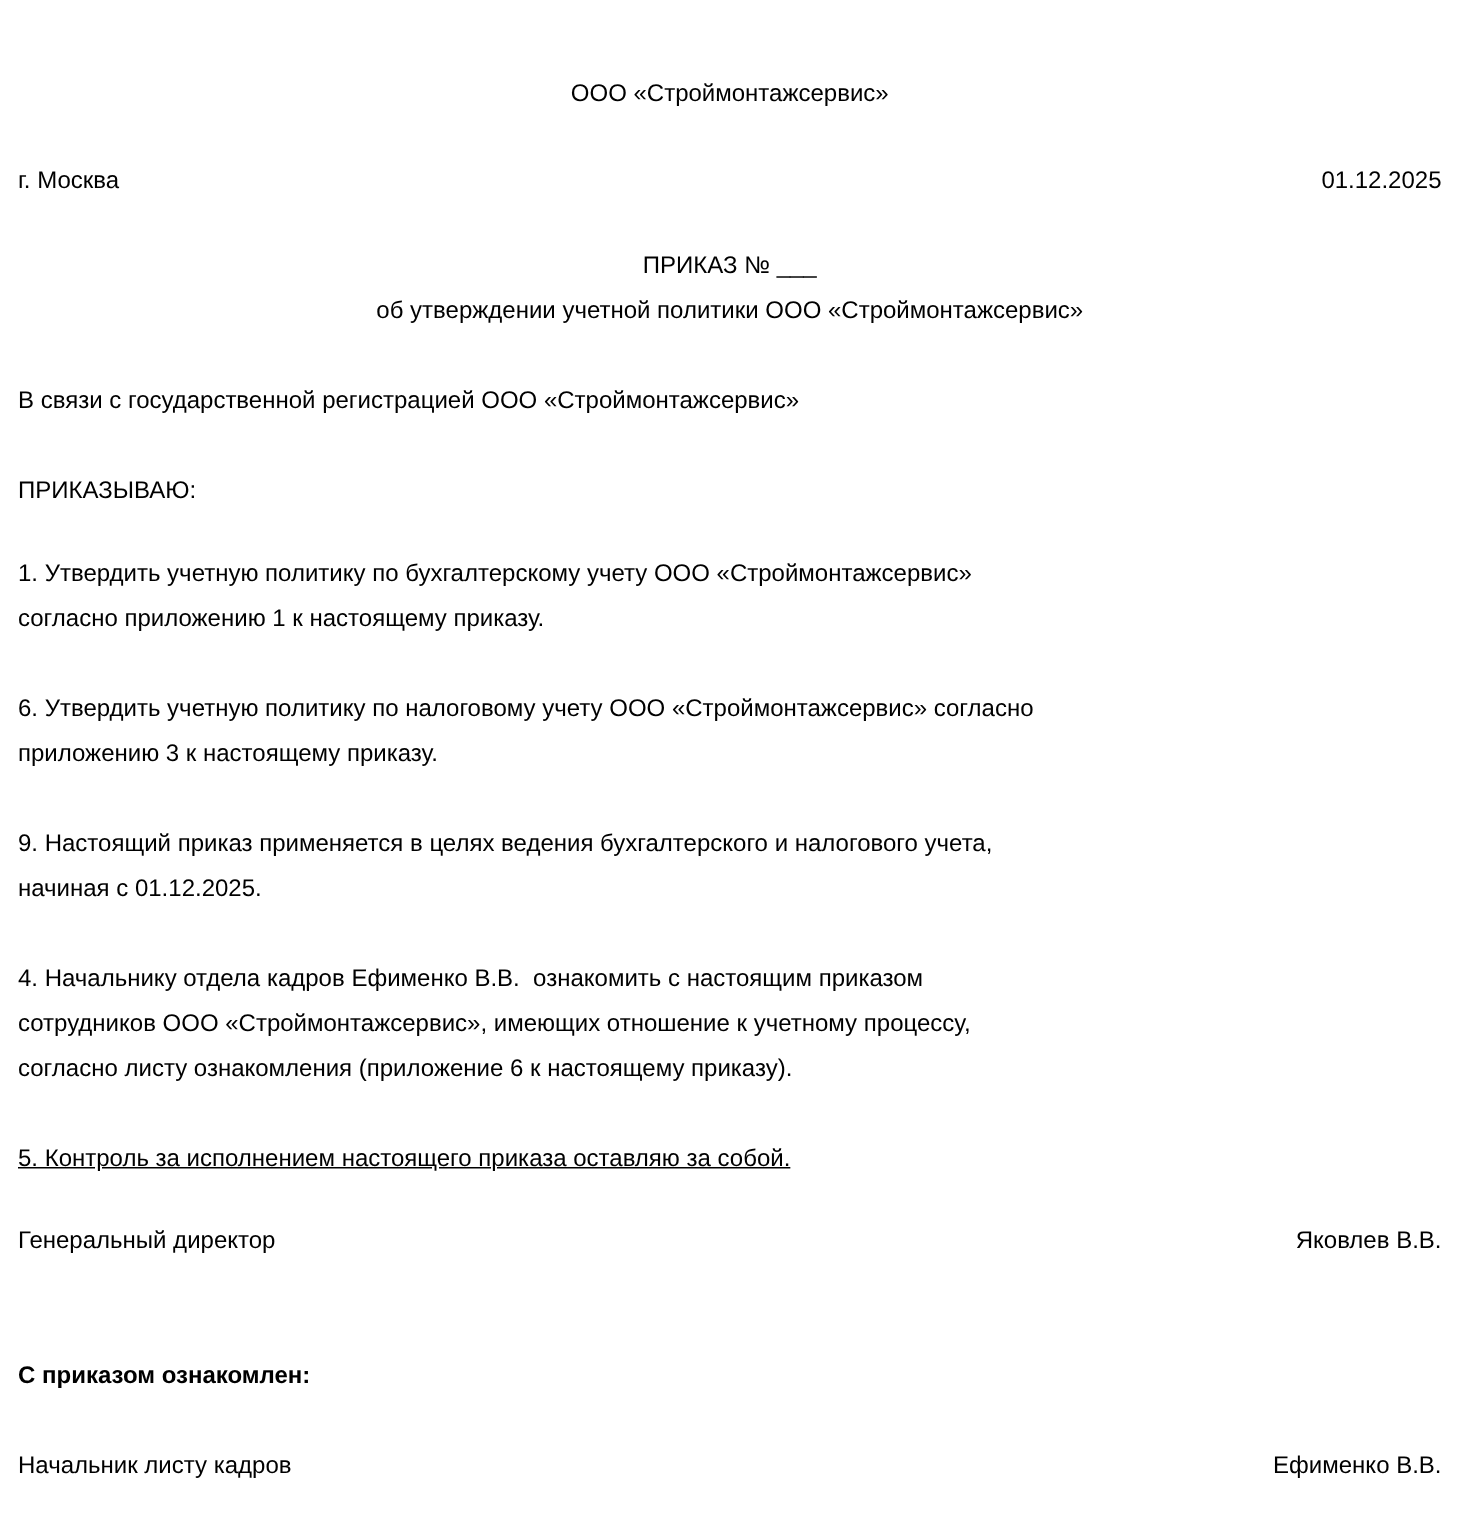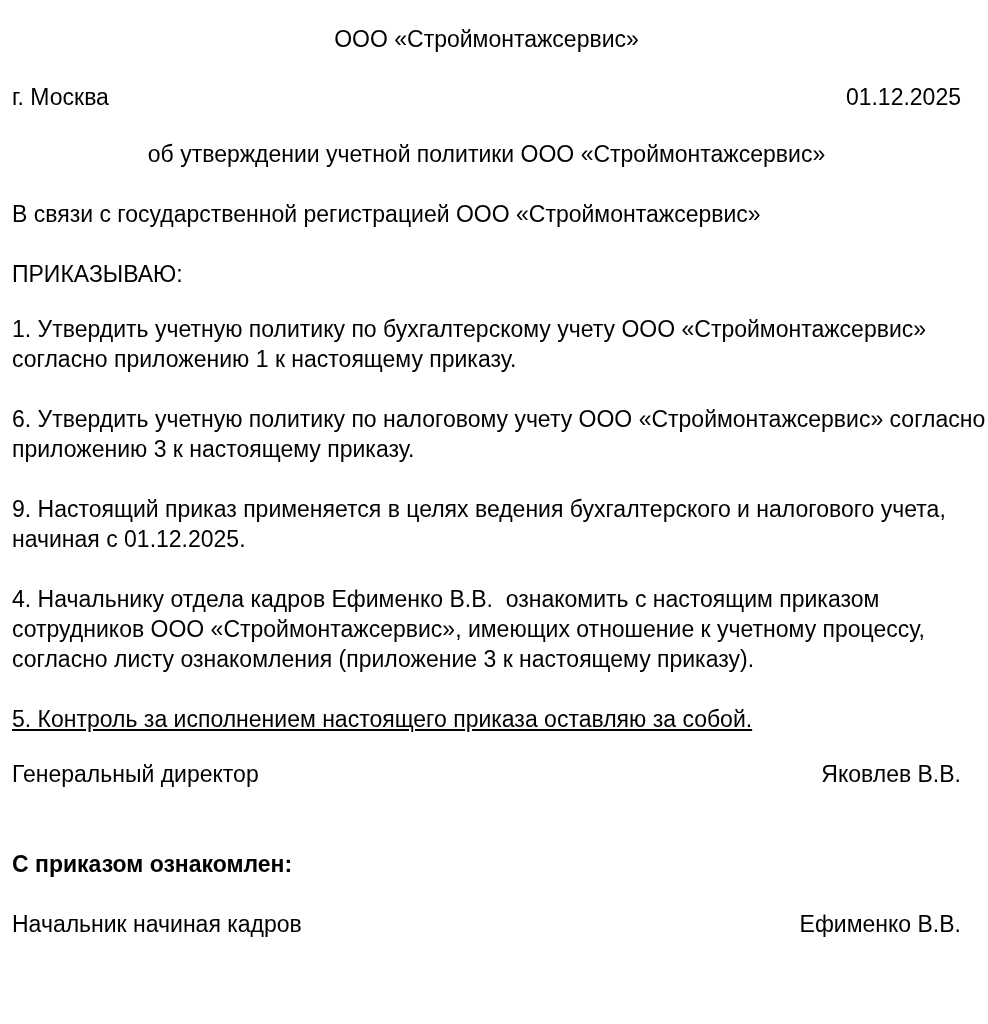--- a/index.html
+++ b/index.html
@@ -12,23 +12,23 @@
     box-sizing: border-box;
     width: 988px;
     height: 1024px;
     background: #ffffff;
     overflow: hidden;
   }
   .doc {
     box-sizing: border-box;
     width: 100%;
     height: 100%;
-    padding: 24px 27px 0 12px;
+    padding: 48px 27px 0 12px;
     font-family: "Liberation Sans", "DejaVu Sans", sans-serif;
-    font-size: 23px;
+    font-size: 16px;
     line-height: 30px;
     color: #000000;
     font-weight: 400;
   }
   .center { text-align: center; }
   .row {
     display: flex;
     justify-content: space-between;
     align-items: center;
   }
@@ -51,20 +51,21 @@
   <div class="doc">
 
     <div class="center company-header">ООО «Строймонтажсервис»</div>
 
     <div class="row city-date-row">
       <span>г. Москва</span>
       <span>01.12.2025</span>
     </div>
 
     <div class="center title-block">
+      <div class="line">ПРИКАЗ № ___</div>
       <div class="line">об утверждении учетной политики ООО «Строймонтажсервис»</div>
     </div>
 
     <div class="preamble">В связи с государственной регистрацией ООО «Строймонтажсервис»</div>
 
     <div class="directive">ПРИКАЗЫВАЮ:</div>
 
     <div class="order-item">
       <div class="line">1. Утвердить учетную политику по бухгалтерскому учету ООО «Строймонтажсервис»</div>
       <div class="line">согласно приложению 1 к настоящему приказу.</div>
@@ -76,33 +77,33 @@
     </div>
 
     <div class="order-item">
       <div class="line">9. Настоящий приказ применяется в целях ведения бухгалтерского и налогового учета,</div>
       <div class="line">начиная с 01.12.2025.</div>
     </div>
 
     <div class="order-item">
       <div class="line">4. Начальнику отдела кадров Ефименко В.В.&nbsp; ознакомить с настоящим приказом</div>
       <div class="line">сотрудников ООО «Строймонтажсервис», имеющих отношение к учетному процессу,</div>
-      <div class="line">согласно листу ознакомления (приложение 3 к настоящему приказу).</div>
+      <div class="line">согласно листу ознакомления (приложение 6 к настоящему приказу).</div>
     </div>
 
     <div class="order-item order-item-last">
       <div class="line">5. Контроль за исполнением настоящего приказа оставляю за собой.</div>
     </div>
 
     <div class="row sig-director">
       <span>Генеральный директор</span>
       <span>Яковлев В.В.</span>
     </div>
 
     <div class="acknowledgement">С приказом ознакомлен:</div>
 
     <div class="row">
-      <span>Начальник начиная кадров</span>
+      <span>Начальник листу кадров</span>
       <span>Ефименко В.В.</span>
     </div>
 
   </div>
 </div>
 
 </body></html>

